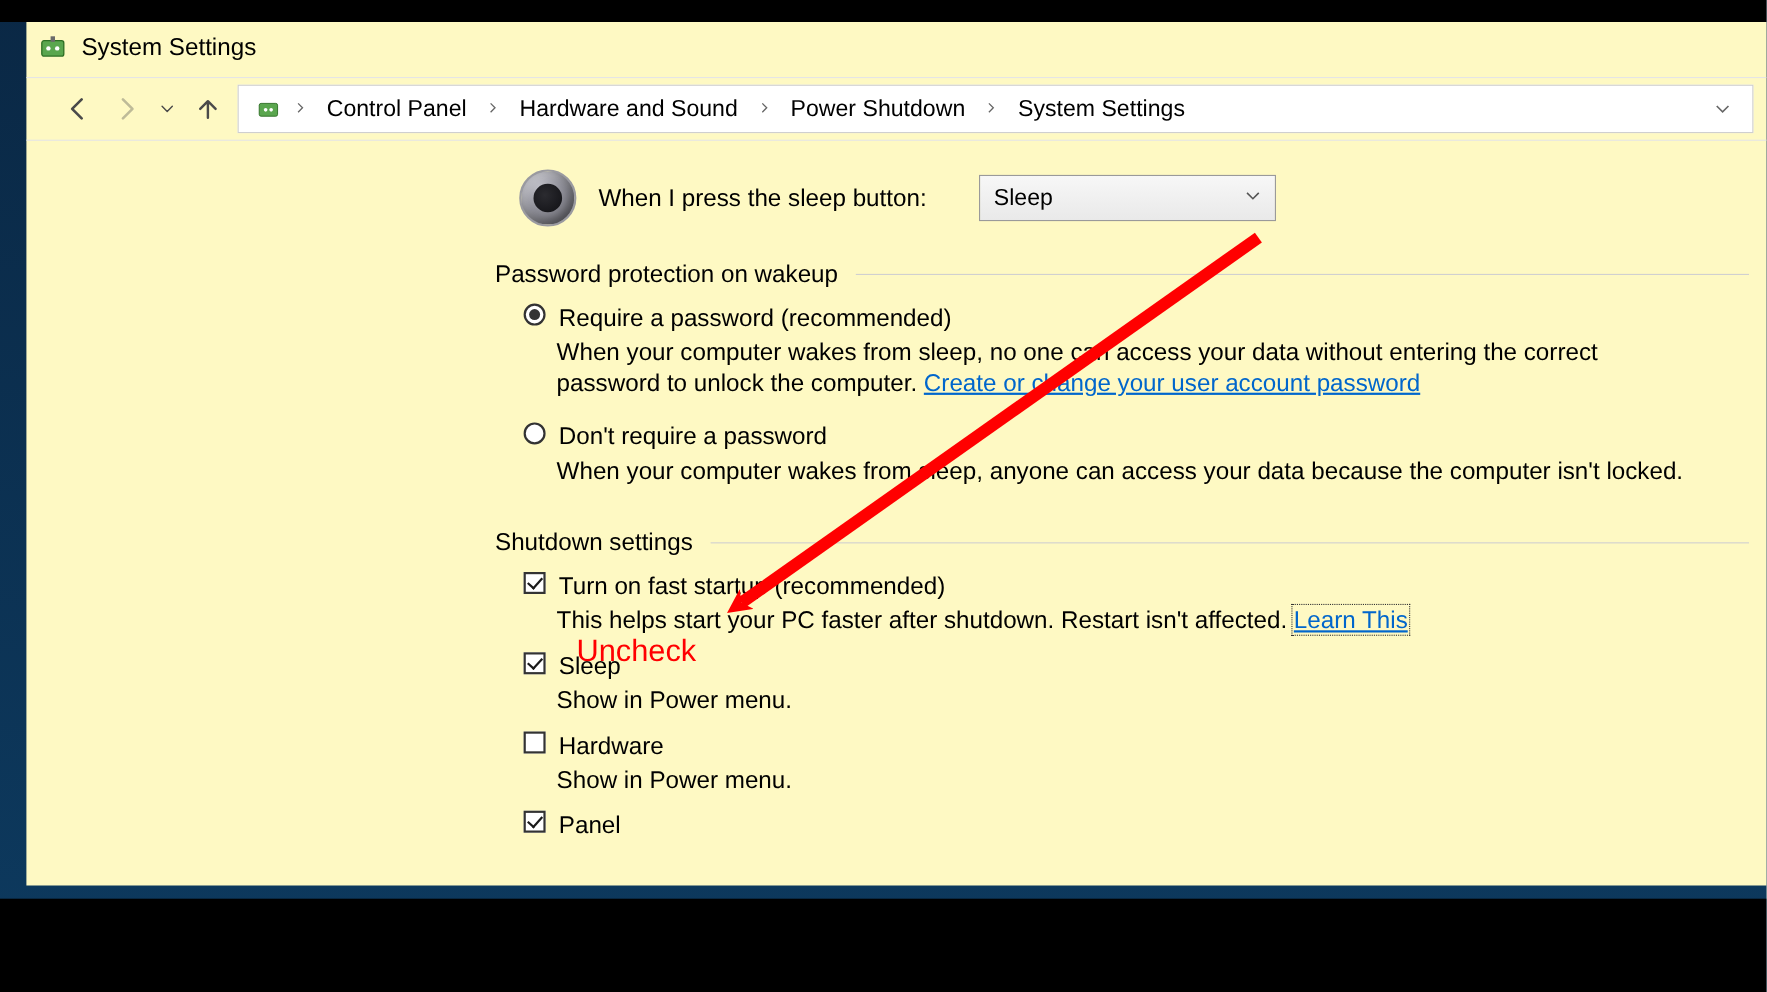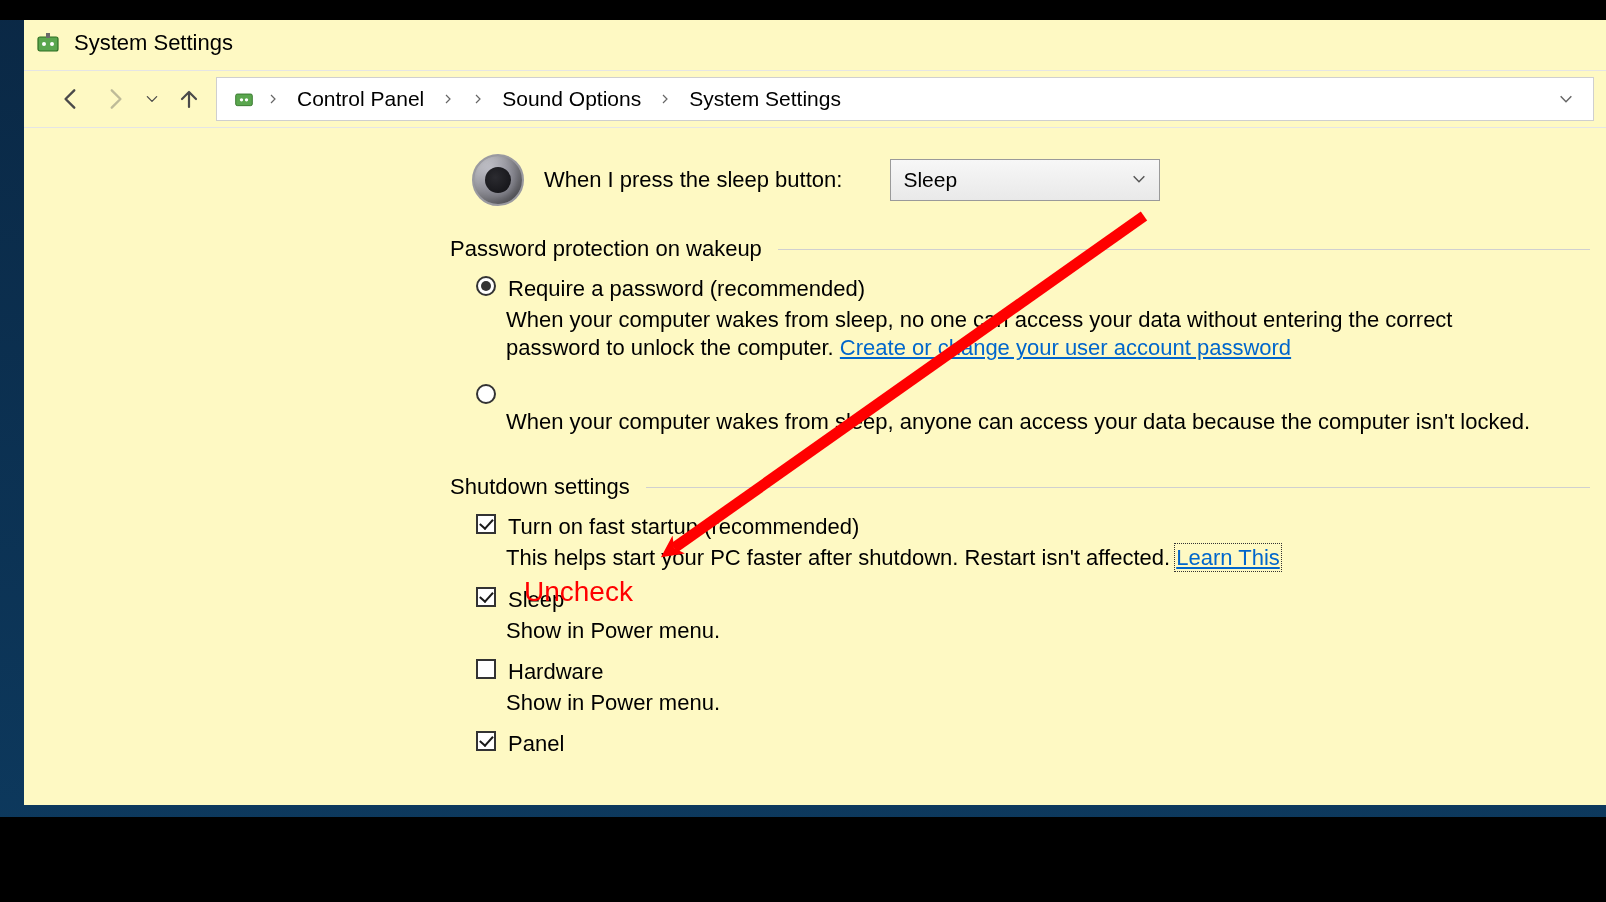--- a/index.html
+++ b/index.html
@@ -216,26 +216,27 @@
         <svg width="12" height="12" viewBox="0 0 24 24">
             <path d="M8 4l8 8-8 8" fill="none" stroke="#666" stroke-width="2.4"></path>
           </svg>
       </span>
       <span class="bc-item">Control Panel</span>
       <span class="bc-sep">
         <svg width="12" height="12" viewBox="0 0 24 24">
             <path d="M8 4l8 8-8 8" fill="none" stroke="#666" stroke-width="2.4"></path>
           </svg>
       </span>
+      <span class="bc-item">Hardware and Sound</span>
       <span class="bc-sep">
         <svg width="12" height="12" viewBox="0 0 24 24">
             <path d="M8 4l8 8-8 8" fill="none" stroke="#666" stroke-width="2.4"></path>
           </svg>
       </span>
-      <span class="bc-item">Sound Options</span>
+      <span class="bc-item">Power Shutdown</span>
       <span class="bc-sep">
         <svg width="12" height="12" viewBox="0 0 24 24">
             <path d="M8 4l8 8-8 8" fill="none" stroke="#666" stroke-width="2.4"></path>
           </svg>
       </span>
       <span class="bc-item">System Settings</span>
       <span class="bc-chevron">
         <svg width="16" height="16" viewBox="0 0 24 24">
             <path d="M4 8l8 8 8-8" fill="none" stroke="#666" stroke-width="2.2"></path>
           </svg>
@@ -272,20 +273,21 @@
           <span class="opt-text">Require a password (recommended)</span>
         </div>
         <div class="opt-desc">
           <span>When your computer wakes from sleep, no one can access your data without entering the correct password to unlock the computer. </span><span class="link">Create or change your user account password</span>
         </div>
       </div>
 
       <div class="option">
         <div class="opt-head">
           <span class="radio"></span>
+          <span class="opt-text">Don't require a password</span>
         </div>
         <div class="opt-desc">When your computer wakes from sleep, anyone can access your data because the computer isn't locked.</div>
       </div>
     </div>
 
     <div class="section" style="margin-top:38px">
       <div class="section-header">
         <span class="section-title">Shutdown settings</span>
         <span class="section-rule"></span>
       </div>

